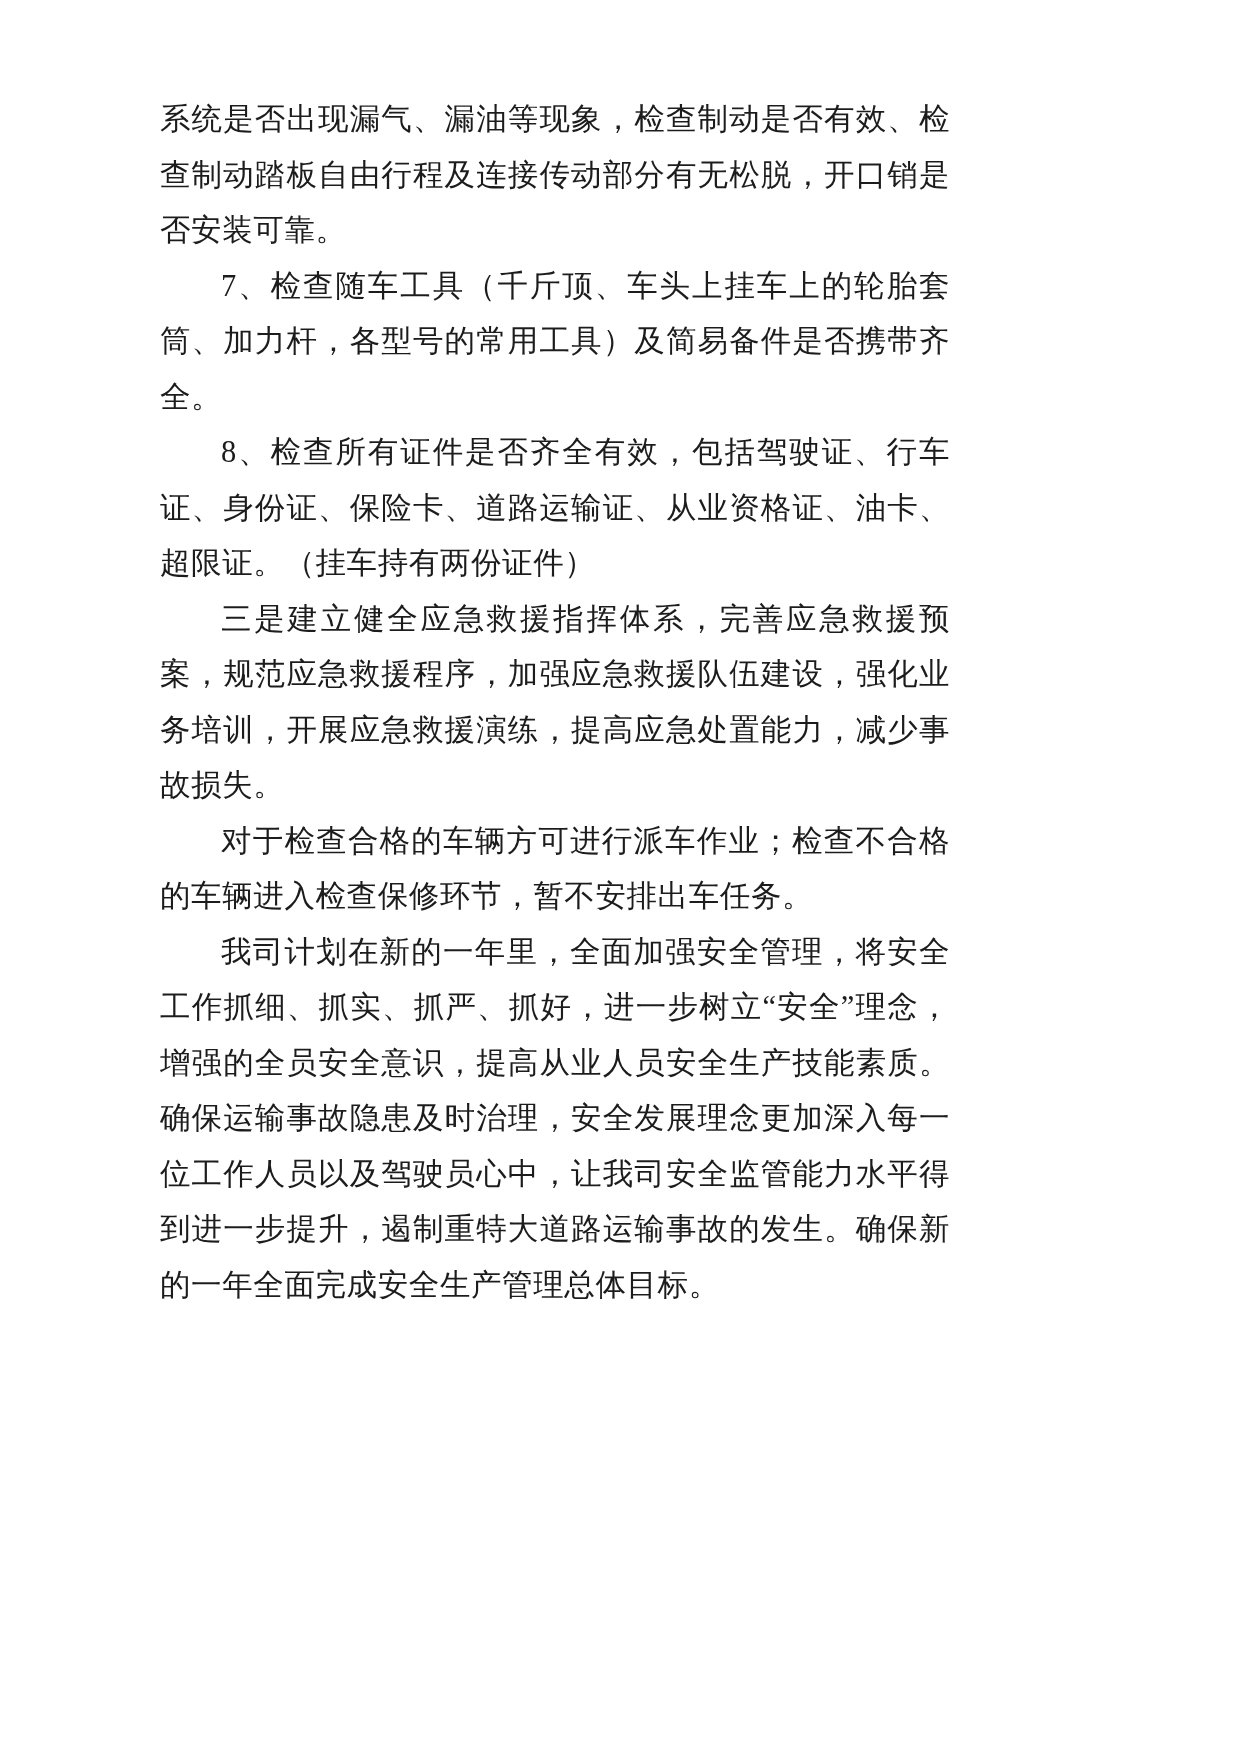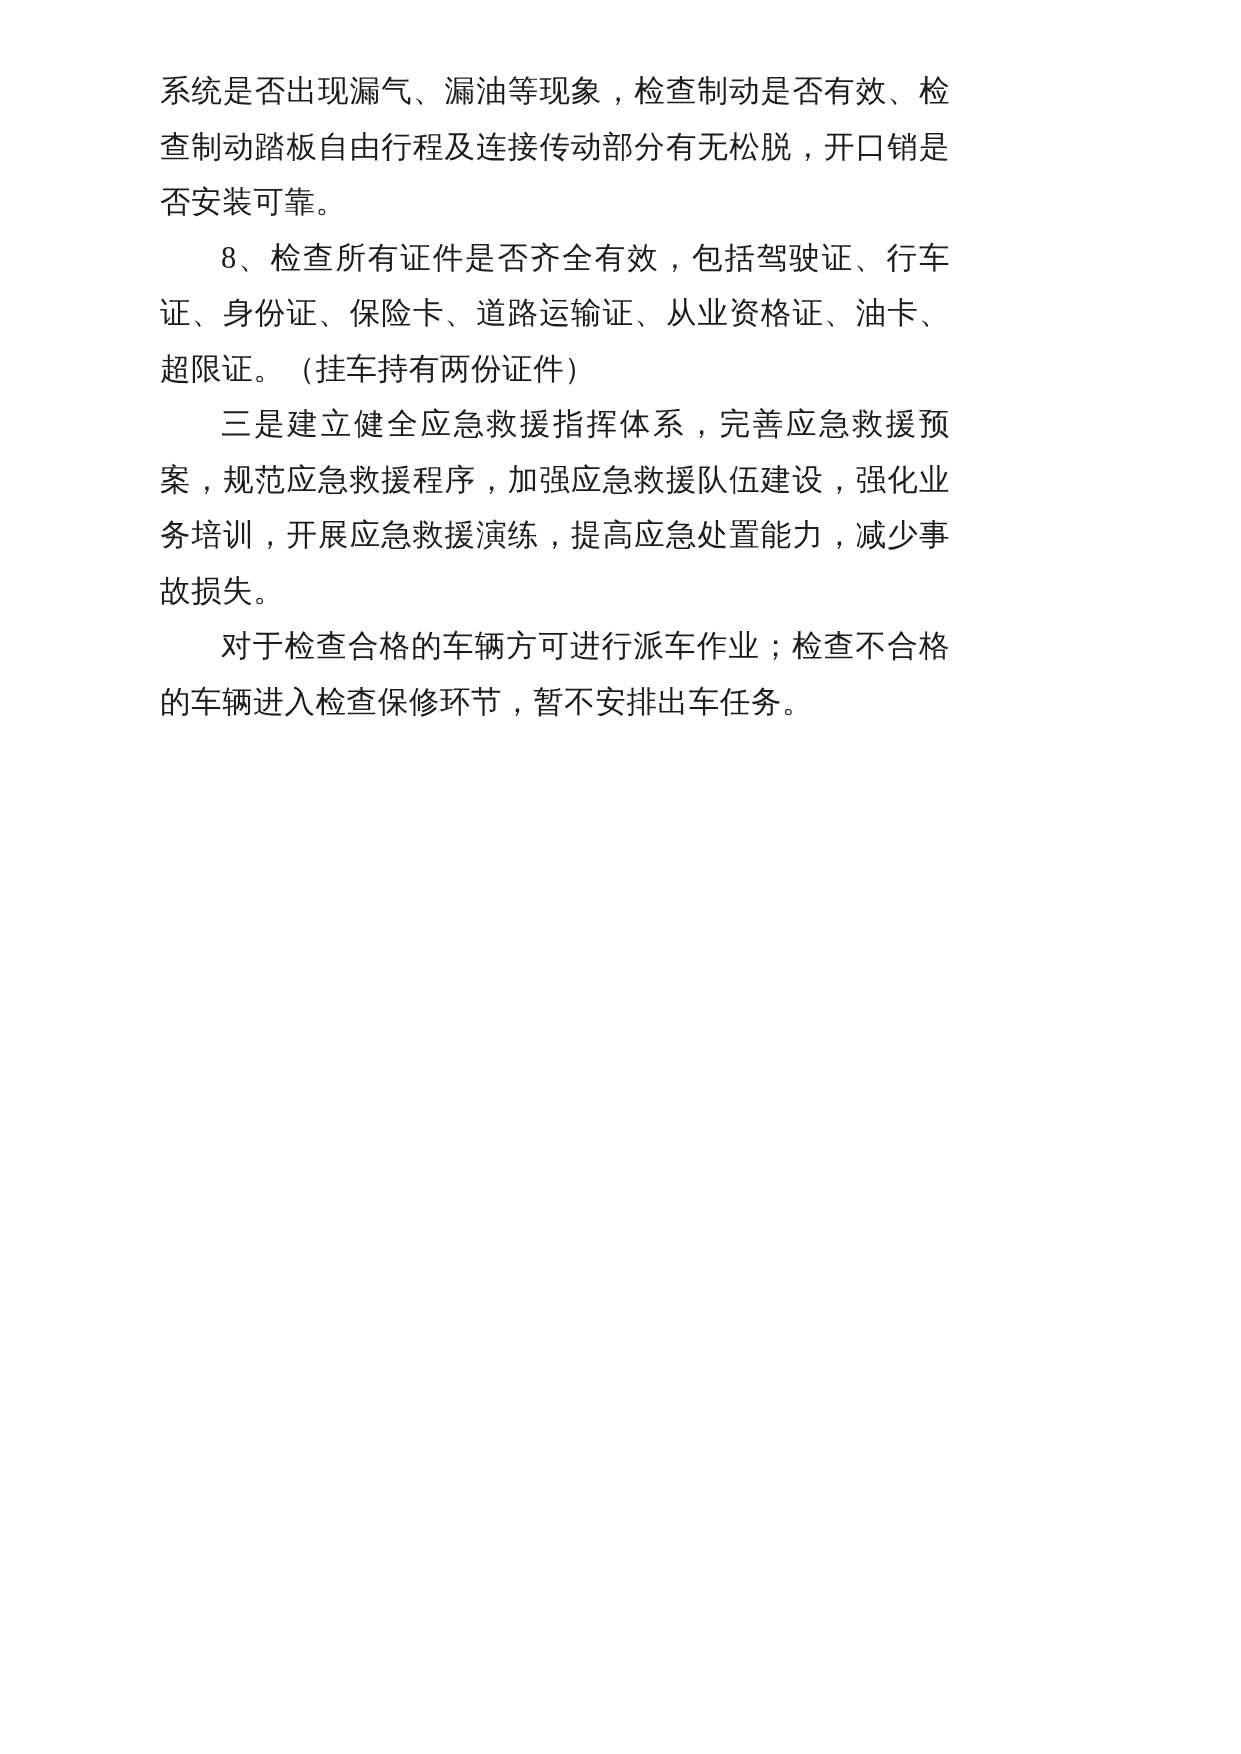--- a/index.html
+++ b/index.html
@@ -13,21 +13,21 @@
     font-family: "Liberation Serif", "DejaVu Serif", serif;
     color: #1a1a1a;
     overflow: hidden;
   }
   .page {
     position: relative;
     width: 1100px;
     height: 1754px;
     background: #ffffff;
     box-sizing: border-box;
-    padding: 64px 150px 120px 160px;
+    padding: 92px 150px 120px 160px;
   }
   .doc-body {
     font-size: 30.5px;
     line-height: 1.82;
     letter-spacing: 0.6px;
     text-align: justify;
     text-justify: inter-ideograph;
     color: #1c1c1c;
   }
   .para {
@@ -40,22 +40,24 @@
 </style>
 </head>
 <body>
 
 <div class="page">
   <div class="doc-body">
 
     <p class="para no-indent">系统是否出现漏气、漏油等现象，检查制动是否有效、检查制动踏板自由行程及连接传动部分有无松脱，开口销是否安装可靠。</p>
 
 
+    <p class="para">7、检查随车工具（千斤顶、车头上挂车上的轮胎套筒、加力杆，各型号的常用工具）及简易备件是否携带齐全。</p>
 
     <p class="para">8、检查所有证件是否齐全有效，包括驾驶证、行车证、身份证、保险卡、道路运输证、从业资格证、油卡、超限证。（挂车持有两份证件）</p>
 
     <p class="para">三是建立健全应急救援指挥体系，完善应急救援预案，规范应急救援程序，加强应急救援队伍建设，强化业务培训，开展应急救援演练，提高应急处置能力，减少事故损失。</p>
 
     <p class="para">对于检查合格的车辆方可进行派车作业；检查不合格的车辆进入检查保修环节，暂不安排出车任务。</p>
 
+    <p class="para">我司计划在新的一年里，全面加强安全管理，将安全工作抓细、抓实、抓严、抓好，进一步树立“安全”理念，增强的全员安全意识，提高从业人员安全生产技能素质。确保运输事故隐患及时治理，安全发展理念更加深入每一位工作人员以及驾驶员心中，让我司安全监管能力水平得到进一步提升，遏制重特大道路运输事故的发生。确保新的一年全面完成安全生产管理总体目标。</p>
 
   </div>
 </div>
 
 </body></html>

